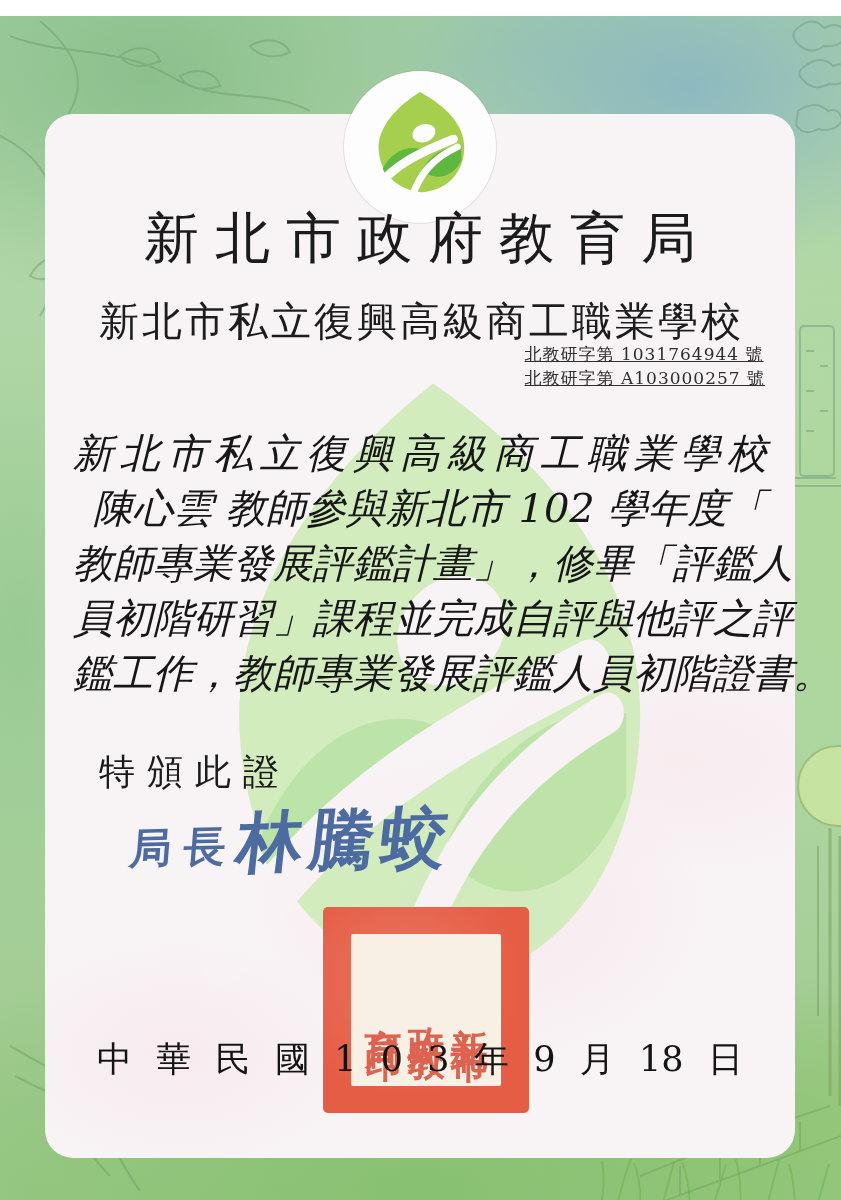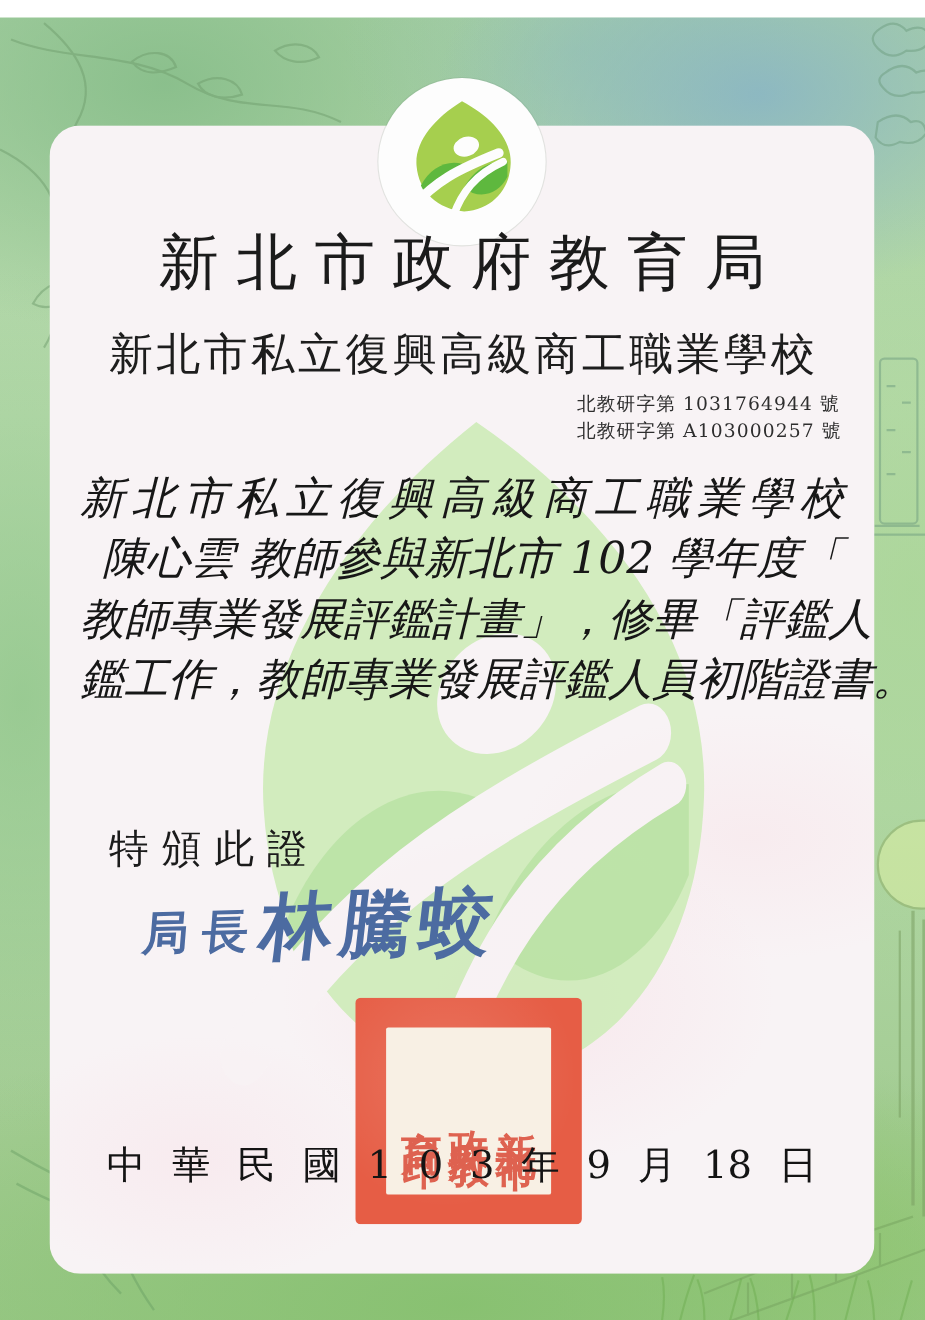--- a/index.html
+++ b/index.html
@@ -47,22 +47,22 @@
     position:absolute;left:0;top:88px;width:100%;
     text-align:center;font-size:55px;color:#1b1b1b;
     letter-spacing:16px;text-indent:16px;white-space:nowrap;
   }
   .cert-title{
     position:absolute;left:0;top:180px;width:100%;
     text-align:center;font-size:40px;color:#1d1d1d;
     letter-spacing:3px;text-indent:3px;white-space:nowrap;
   }
   .refs{
-    position:absolute;right:30px;top:242px;
-    font-size:17px;line-height:24px;color:#2e2e2e;letter-spacing:1px;
+    position:absolute;right:30px;top:228px;
+    font-size:17px;line-height:24px;color:#2e2e2e;letter-spacing:1px;text-decoration:underline;
   }
 
   
   .body-text{
     position:absolute;left:28px;top:312px;width:694px;
     font-size:40px;color:#171717;
   }
   .body-text .line{
     height:55px;line-height:55px;white-space:nowrap;
     text-align:justify;text-align-last:justify;font-style:italic;
@@ -195,20 +195,21 @@
 
     <div class="refs">
       <div>北教研字第 1031764944 號</div>
       <div>北教研字第 A103000257 號</div>
     </div>
 
     <div class="body-text">
       <div class="line">新北市私立復興高級商工職業學校</div>
       <div class="line indented">陳心雲 教師參與新北市 102 學年度「</div>
       <div class="line">教師專業發展評鑑計畫」，修畢「評鑑人</div>
+      <div class="line">員初階研習」課程並完成自評與他評之評</div>
       <div class="line">鑑工作，教師專業發展評鑑人員初階證書。</div>
     </div>
 
     <div class="issue-statement">特頒此證</div>
 
     <div class="signature">
       <span class="sig-title">局長</span>
       <span class="sig-name">林騰蛟</span>
     </div>
 

